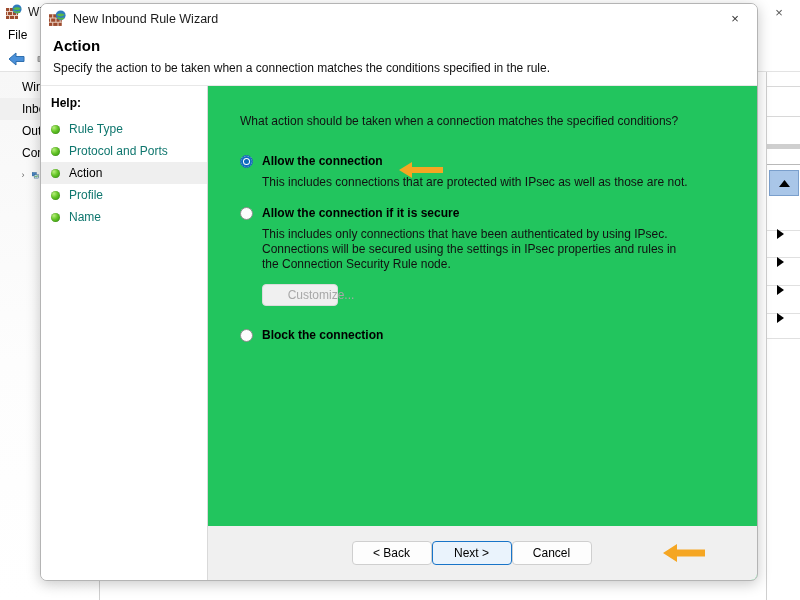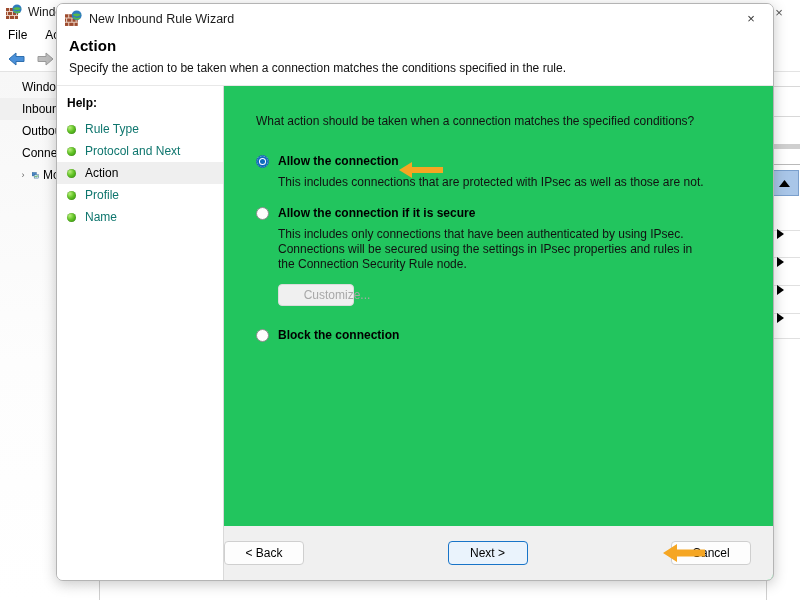--- a/index.html
+++ b/index.html
@@ -82,21 +82,21 @@
   .act-sep{
     position:absolute; left:0; width:34px; height:1px; background:#e0e0e0;
   }
   #bg-actions-topbars{
     position:absolute; left:0; top:0; width:34px; height:98px;
   }
   .ab{ position:absolute; left:0; width:34px; background:#f3f3f3; }
 
   
   #dialog{
-    position:absolute; left:56px; top:3px; width:718px; height:578px;
+    position:absolute; left:40px; top:3px; width:718px; height:578px;
     background:#ffffff;
     border:1px solid #b4b4b4;
     border-radius:7px;
     box-shadow:0 3px 14px rgba(0,0,0,.22);
     overflow:hidden;
     display:flex; flex-direction:column;
   }
   #dlg-titlebar{
     height:29px; flex:0 0 29px; background:#ffffff;
     display:flex; align-items:center; padding-left:8px; gap:7px;
@@ -178,22 +178,22 @@
     font-family:"Liberation Sans", sans-serif;
     display:flex; align-items:center; justify-content:center;padding-left:42px;
   }
   #opt-allow{ margin-bottom:16px; }
   #opt-secure{ margin-bottom:16px; }
   #opt-block{ margin-top:22px; }
 
   
   #dlg-footer{
     flex:0 0 54px; background:#f0f0f0;
-    display:flex; align-items:center; justify-content:space-between;
-    gap:10px; padding-right:22px; position:relative;
+    display:flex; align-items:center; justify-content:center;
+    padding-right:22px; position:relative;
   }
   .btn{
     width:80px; height:24px; border-radius:4px;
     background:#fdfdfd; border:1px solid #cfcfcf;
     font-size:12px; color:#000;
     font-family:"Liberation Sans", sans-serif;
     display:flex; align-items:center; justify-content:center;
   }
   .btn.primary{ background:#eaf3fc; border:1px solid #1874c8; }
 
@@ -378,21 +378,21 @@
 
     <div id="steps-panel">
       <div id="steps-title">Help:</div>
 
       <div class="step-row">
         <span class="step-bullet"></span>
         <span class="step-label">Rule Type</span>
       </div>
       <div class="step-row">
         <span class="step-bullet"></span>
-        <span class="step-label">Protocol and Next</span>
+        <span class="step-label">Protocol and Ports</span>
       </div>
       <div class="step-row current">
         <span class="step-bullet"></span>
         <span class="step-label">Action</span>
       </div>
       <div class="step-row">
         <span class="step-bullet"></span>
         <span class="step-label">Profile</span>
       </div>
       <div class="step-row">

